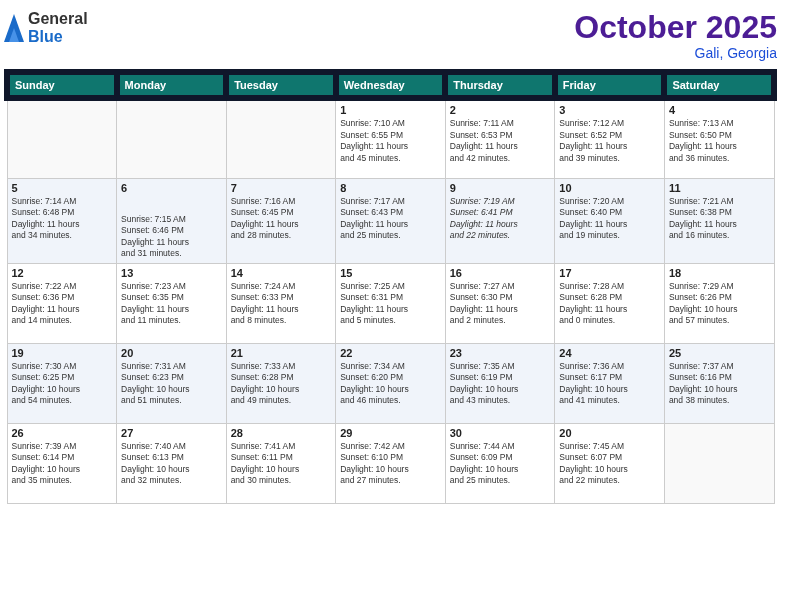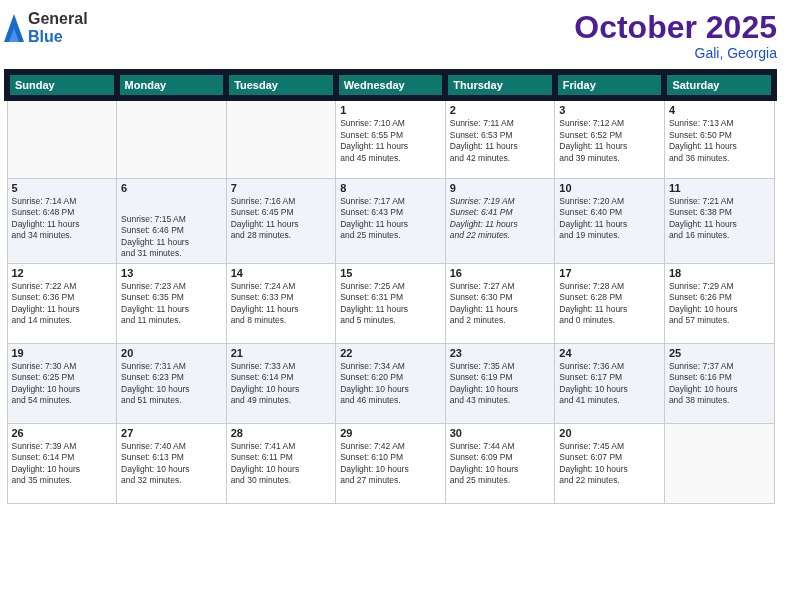--- a/index.html
+++ b/index.html
@@ -284,21 +284,21 @@
           <td>
             <span class="day-number">20</span>
             <div class="day-info" style="white-space: pre-line;">Sunrise: 7:31 AM
 Sunset: 6:23 PM
 Daylight: 10 hours
 and 51 minutes.</div>
           </td>
           <td>
             <span class="day-number">21</span>
             <div class="day-info" style="white-space: pre-line;">Sunrise: 7:33 AM
-Sunset: 6:14 PM
+Sunset: 6:28 PM
 Daylight: 10 hours
 and 49 minutes.</div>
           </td>
           <td>
             <span class="day-number">22</span>
             <div class="day-info" style="white-space: pre-line;">Sunrise: 7:34 AM
 Sunset: 6:20 PM
 Daylight: 10 hours
 and 46 minutes.</div>
           </td>

